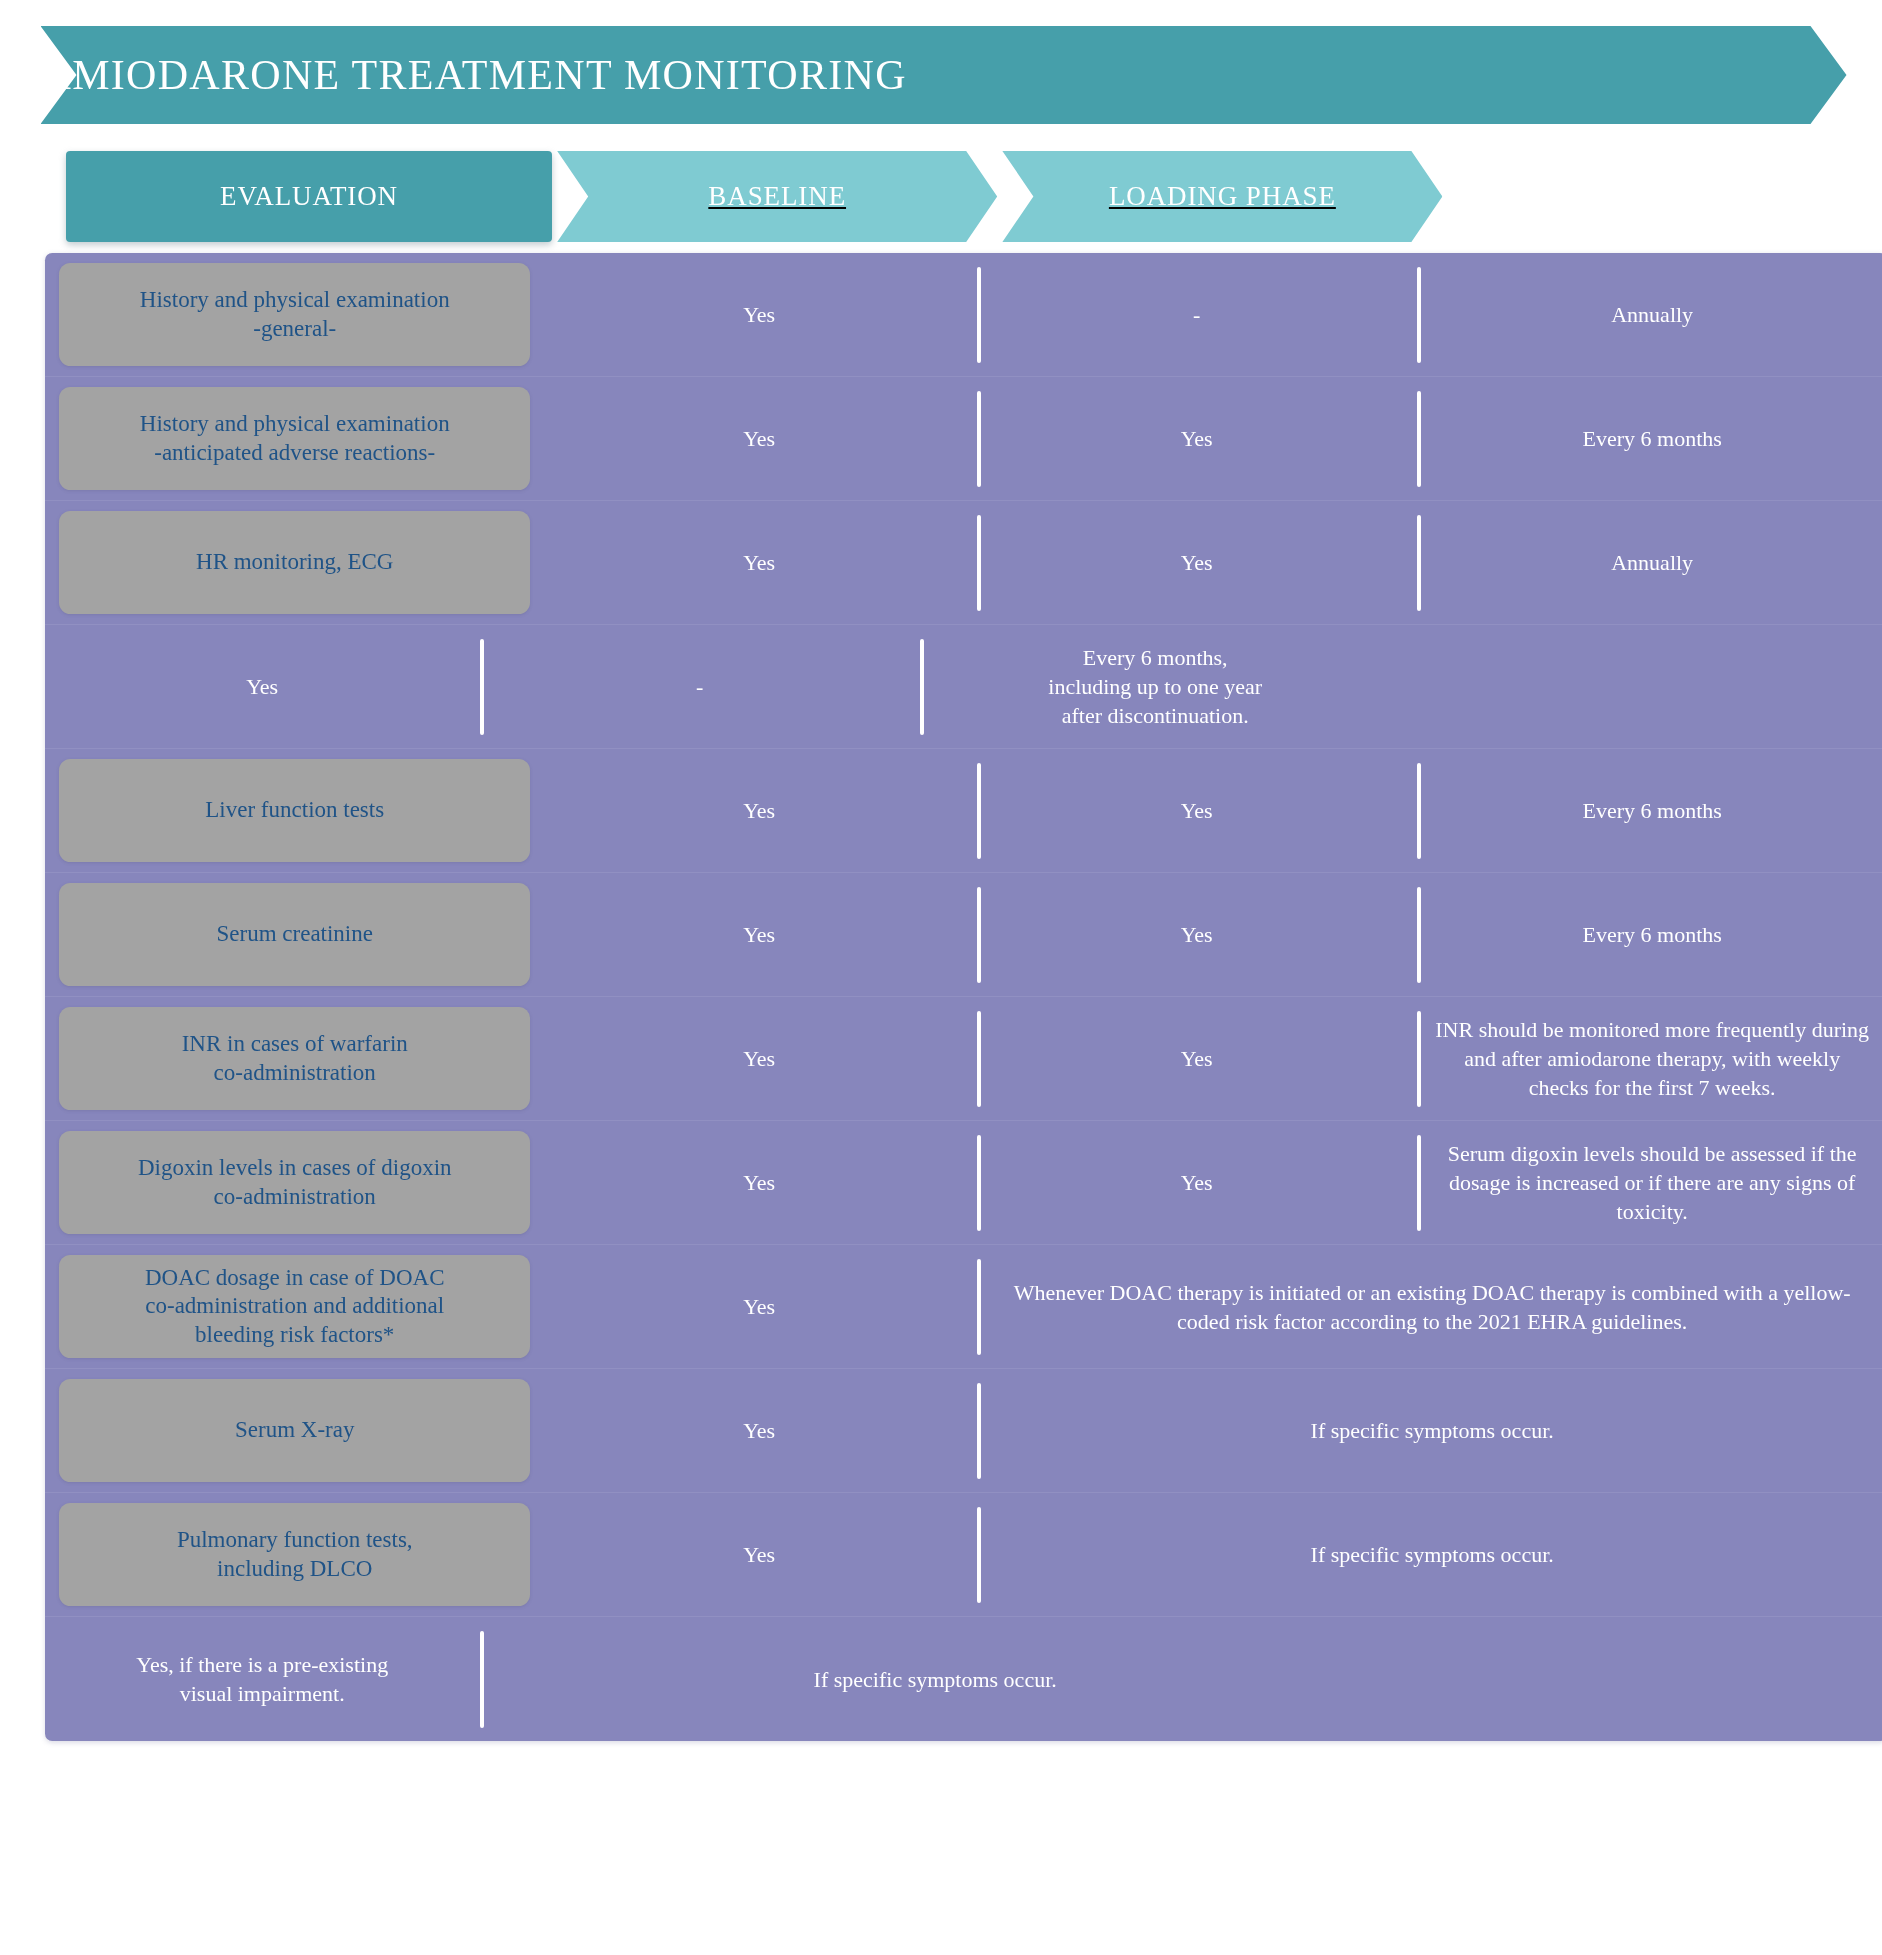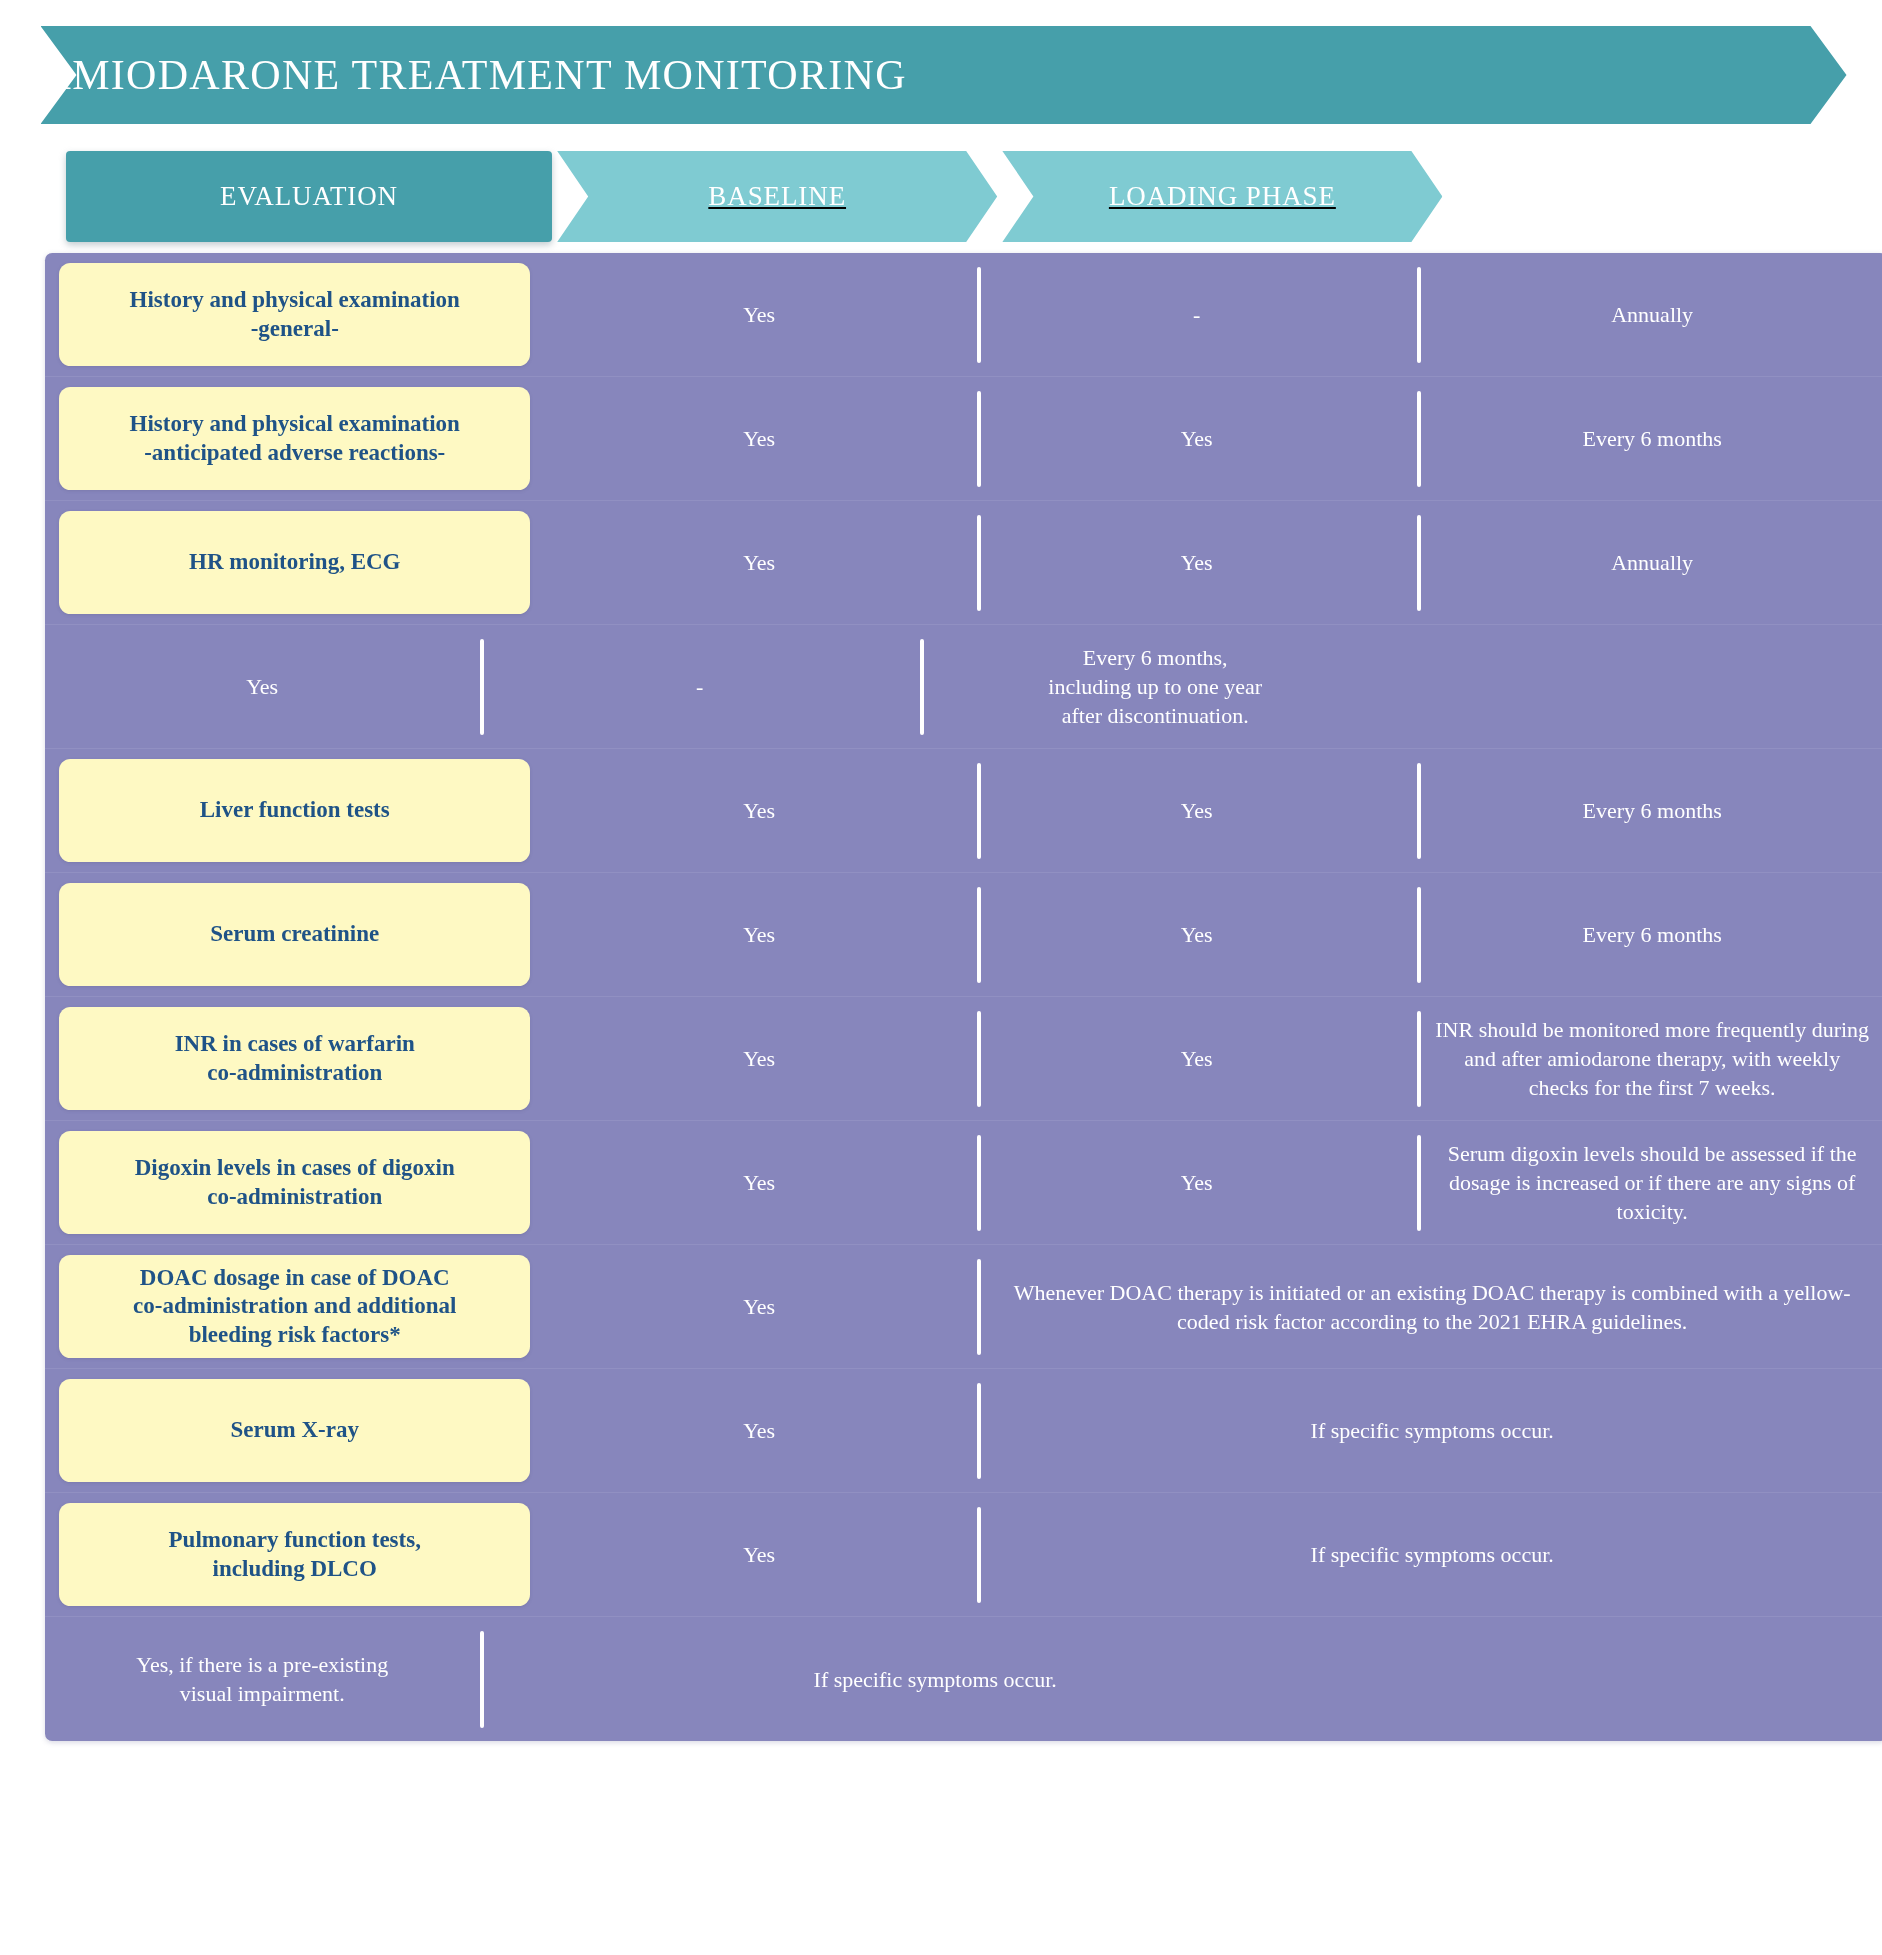--- a/index.html
+++ b/index.html
@@ -90,32 +90,32 @@
   .row:last-child { border-bottom: none; }
 
   .cell-label {
     width: 497px;
     flex: 0 0 497px;
     display: flex;
     align-items: center;
     padding: 9.3px 11.4px 9.3px 14.5px;
   }
   .label-box {
-    background: #fef9c3;
+    background: #a3a3a3;
     border-radius: 11.4px;
     width: 100%;
     min-height: 103px;
     display: flex;
     align-items: center;
     justify-content: center;
     text-align: center;
     padding: 7.2px 14.5px;
     color: var(--blue-dark);
     font-size: 23px;
-    font-weight: bold;
+    font-weight: normal;
     line-height: 1.25;
     box-shadow: 0 1px 3.1px rgba(80,80,120,0.22);
   }
 
   .cell-data {
     display: flex;
     align-items: center;
     justify-content: center;
     text-align: center;
     color: #ffffff;

